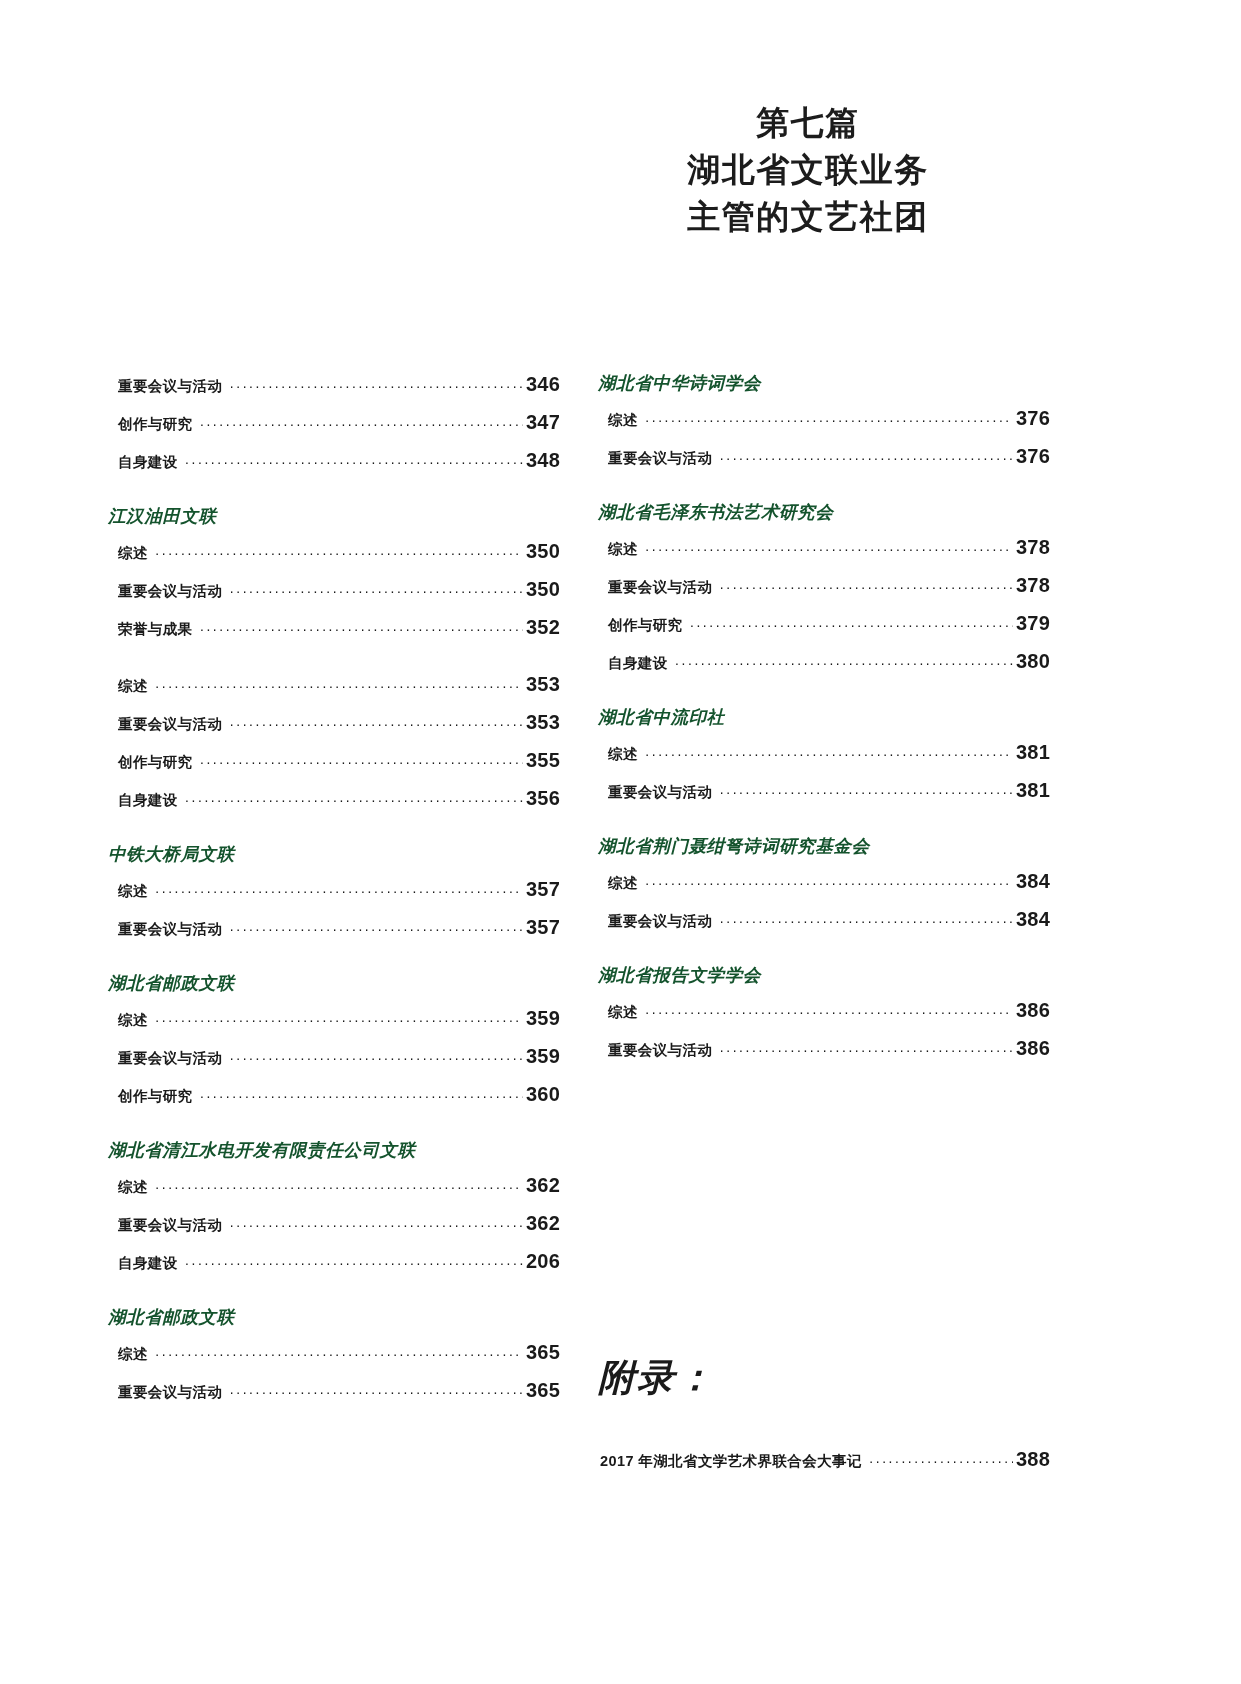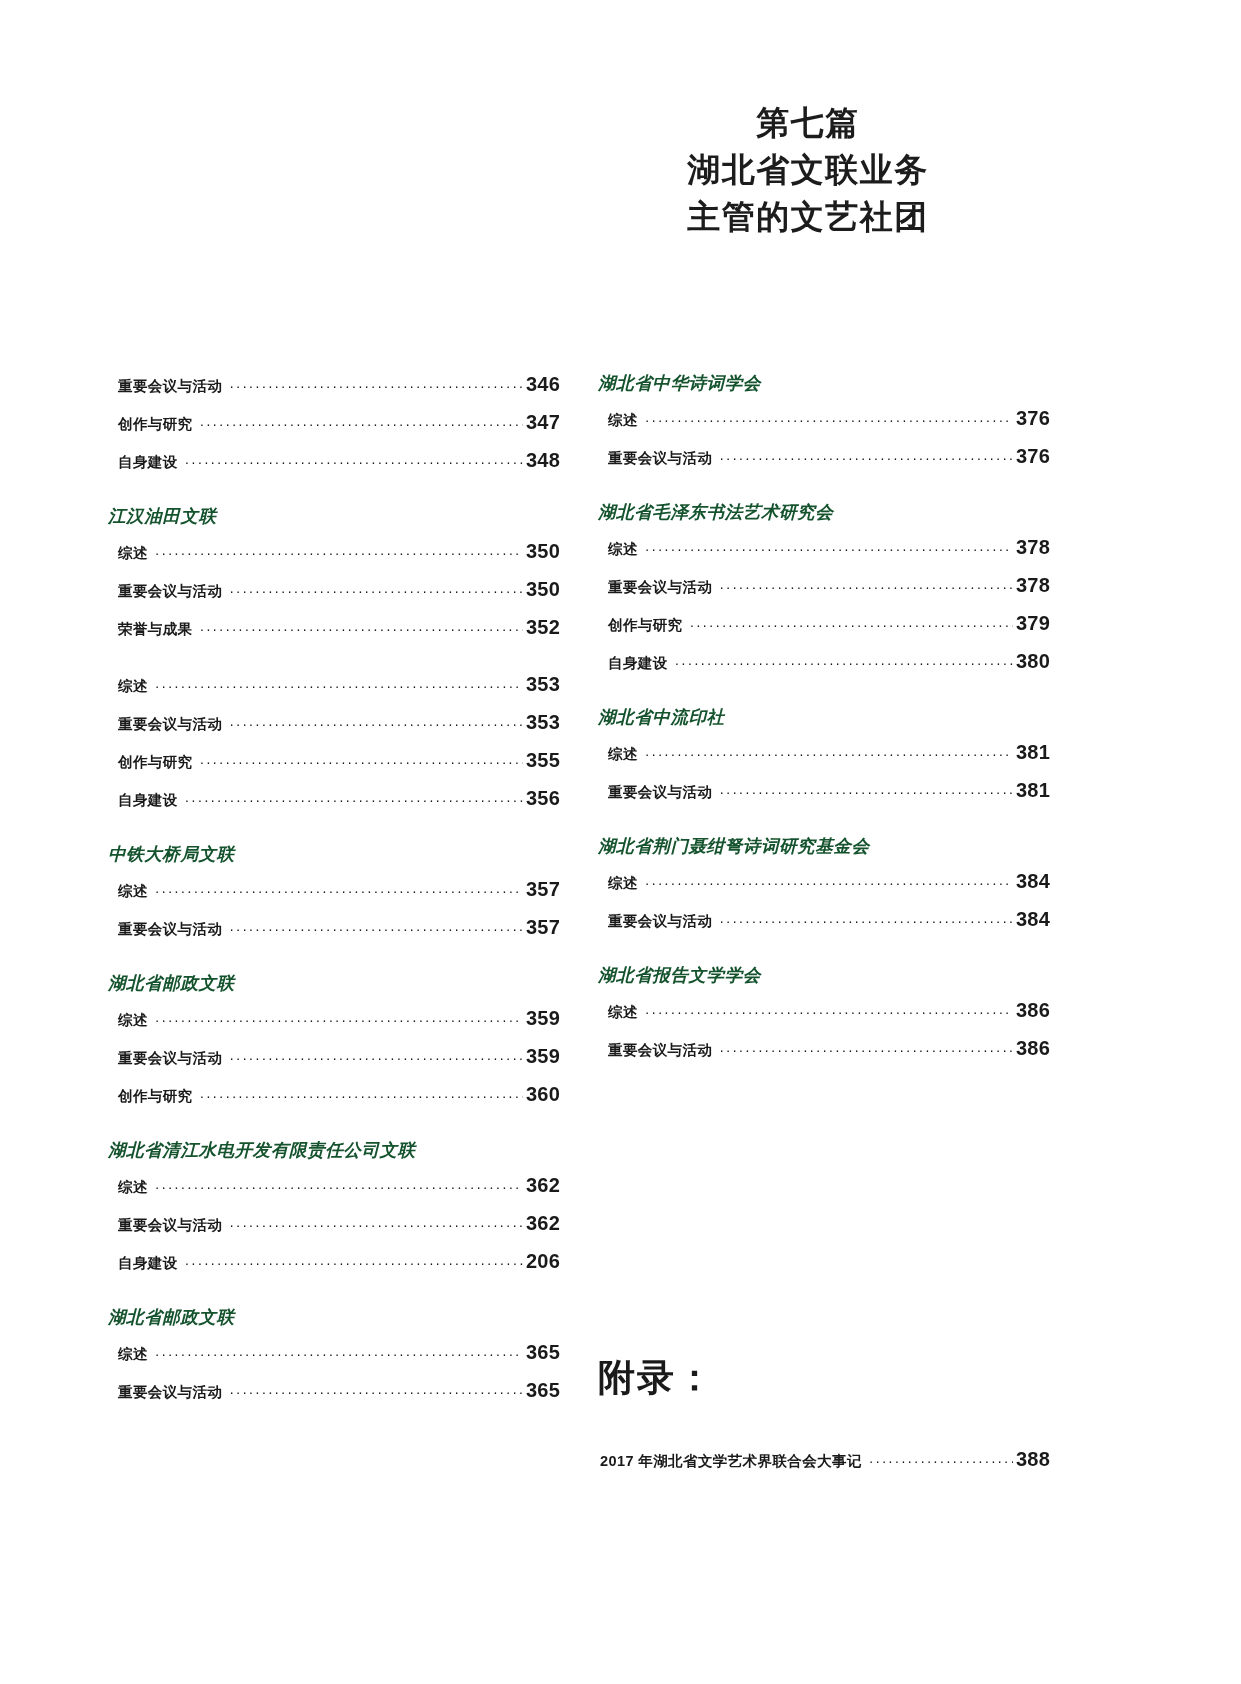--- a/index.html
+++ b/index.html
@@ -112,20 +112,21 @@
     top: 1358px;
     width: 452px;
   }
   .appendix-title {
     font-size: 37px;
     font-weight: bold;
     letter-spacing: 2px;
     line-height: 1.1;
     color: #1a1a1a;
     margin: 0 0 8px 0;
+    font-style: italic;
   }
   .appendix .entry {
     padding-left: 2px;
     margin-bottom: 0;
     margin-top: 47px;
   }
 </style>
 </head>
 <body>
 

